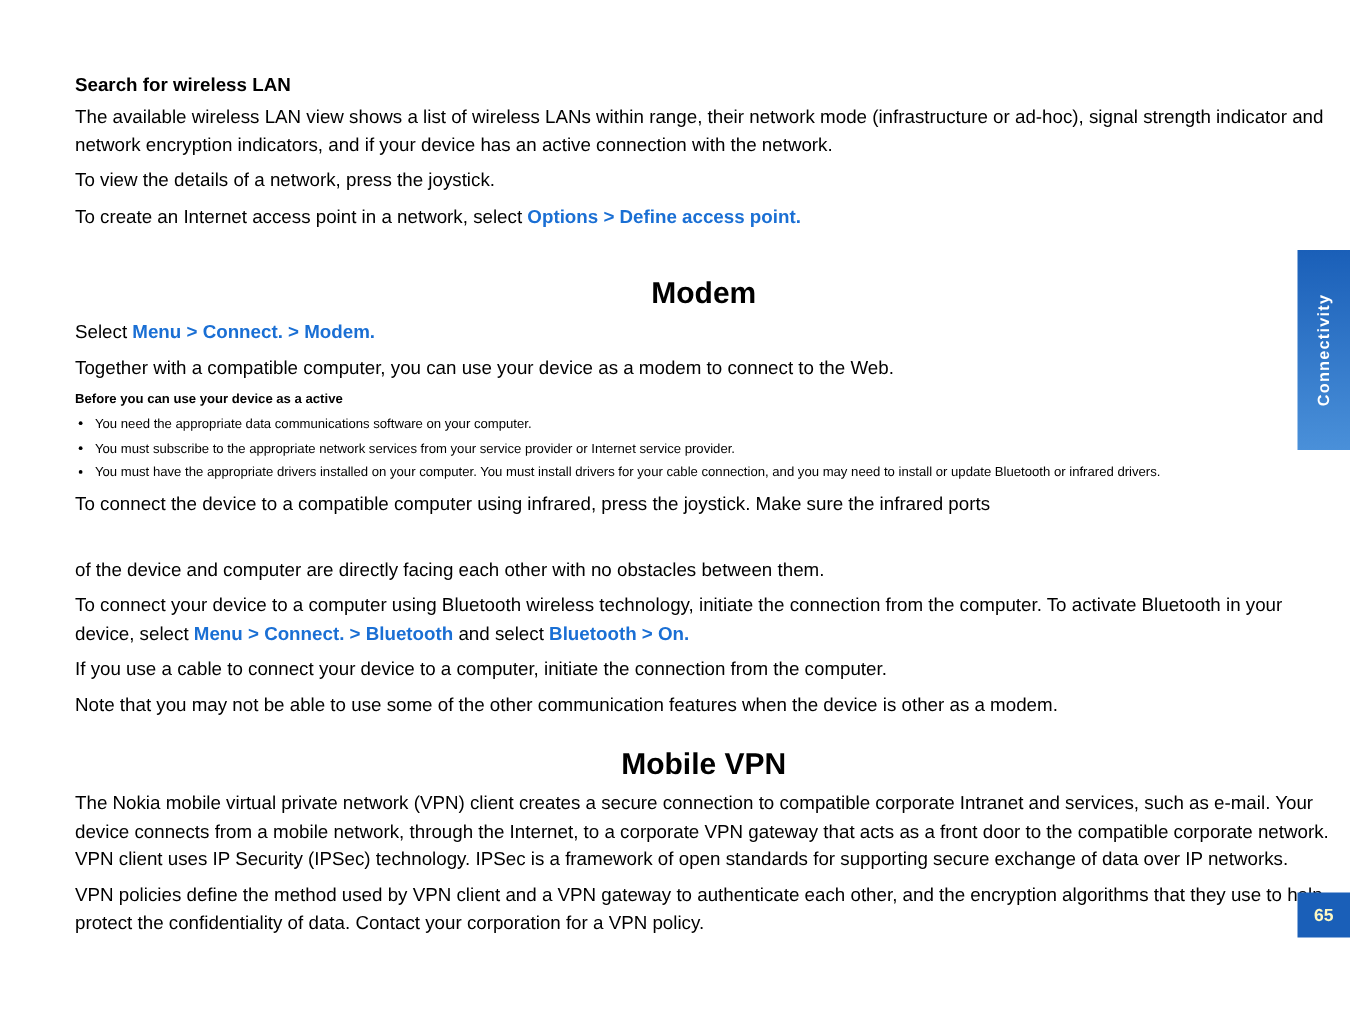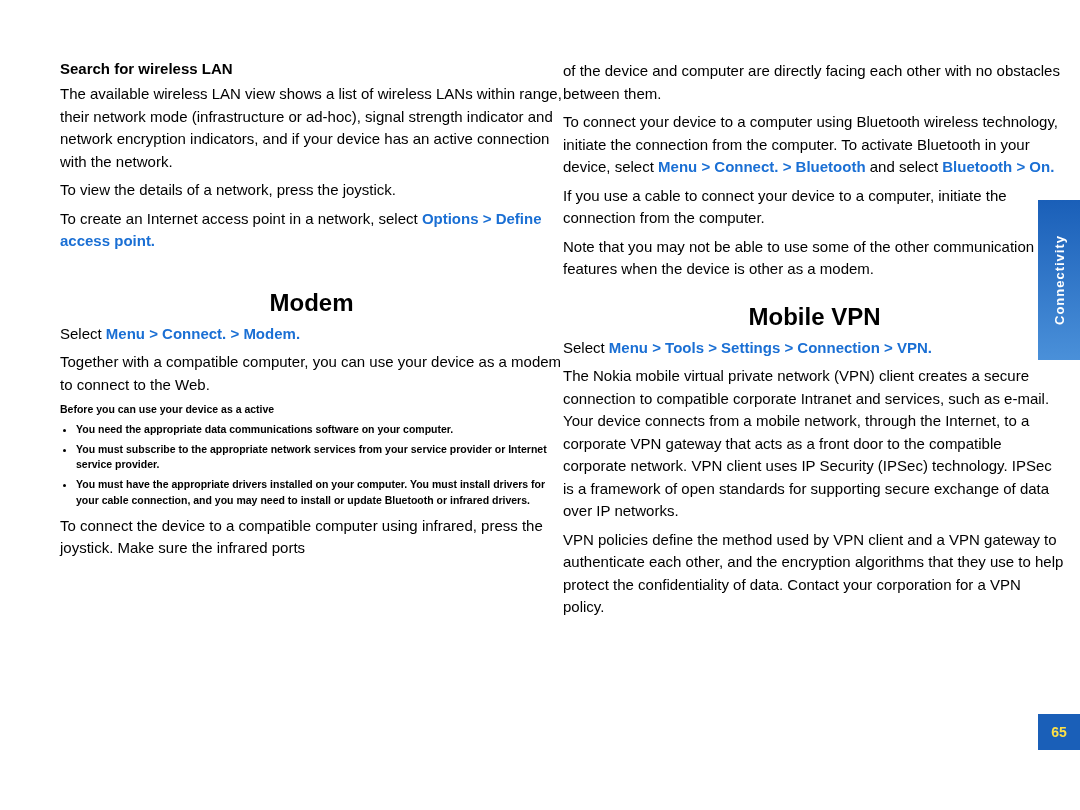--- a/index.html
+++ b/index.html
@@ -18,22 +18,23 @@
       width: 1080px;
       height: 810px;
       position: relative;
       display: flex;
       flex-direction: row;
       padding: 60px 0 60px 60px;
     }
 
     .main-content {
       display: flex;
-      flex-direction: row;
+      flex-direction: column;
       flex: 1;
+      gap: 24px;
       padding-right: 14px;
     }
 
     .left-column {
       flex: 1;
       display: flex;
       flex-direction: column;
       gap: 12px;
     }
 
@@ -73,21 +74,20 @@
 
     ul {
       padding-left: 16px;
       margin-bottom: 6px;
     }
 
     ul li {
       font-size: 10.5px;
       line-height: 1.5;
       margin-bottom: 4px;
-      font-weight: bold;
     }
 
     .wireless-section {
       margin-bottom: 10px;
     }
 
     .modem-section {
       margin-top: 8px;
     }
 
@@ -125,21 +125,21 @@
     .page-number-box {
       position: absolute;
       right: 0;
       bottom: 60px;
       width: 42px;
       height: 36px;
       background: #1a5fb8;
       display: flex;
       align-items: center;
       justify-content: center;
-      color: #fde047;
+      color: #fef9c3;
       font-size: 14px;
       font-weight: bold;
     }
 
     .mobile-vpn-section {
       margin-top: 4px;
     }
 
     .wireless-lan-title {
       font-size: 15px;
@@ -200,23 +200,20 @@
         </p>
 
         <p>If you use a cable to connect your device to a computer, initiate the connection from the computer.</p>
 
         <p>Note that you may not be able to use some of the other communication features when the device is other as a modem.</p>
       </div>
 
       <div class="mobile-vpn-section">
         <div class="section-title-large">Mobile VPN</div>
 
-        <p>
-          <span>Select </span><span class="link">Menu &gt; Tools &gt; Settings &gt; Connection &gt; VPN.</span>
-        </p>
 
         <p>The Nokia mobile virtual private network (VPN) client creates a secure connection to compatible corporate Intranet and services, such as e-mail. Your device connects from a mobile network, through the Internet, to a corporate VPN gateway that acts as a front door to the compatible corporate network. VPN client uses IP Security (IPSec) technology. IPSec is a framework of open standards for supporting secure exchange of data over IP networks.</p>
 
         <p>VPN policies define the method used by VPN client and a VPN gateway to authenticate each other, and the encryption algorithms that they use to help protect the confidentiality of data. Contact your corporation for a VPN policy.</p>
       </div>
 
     </div>
 
   </div>
 

